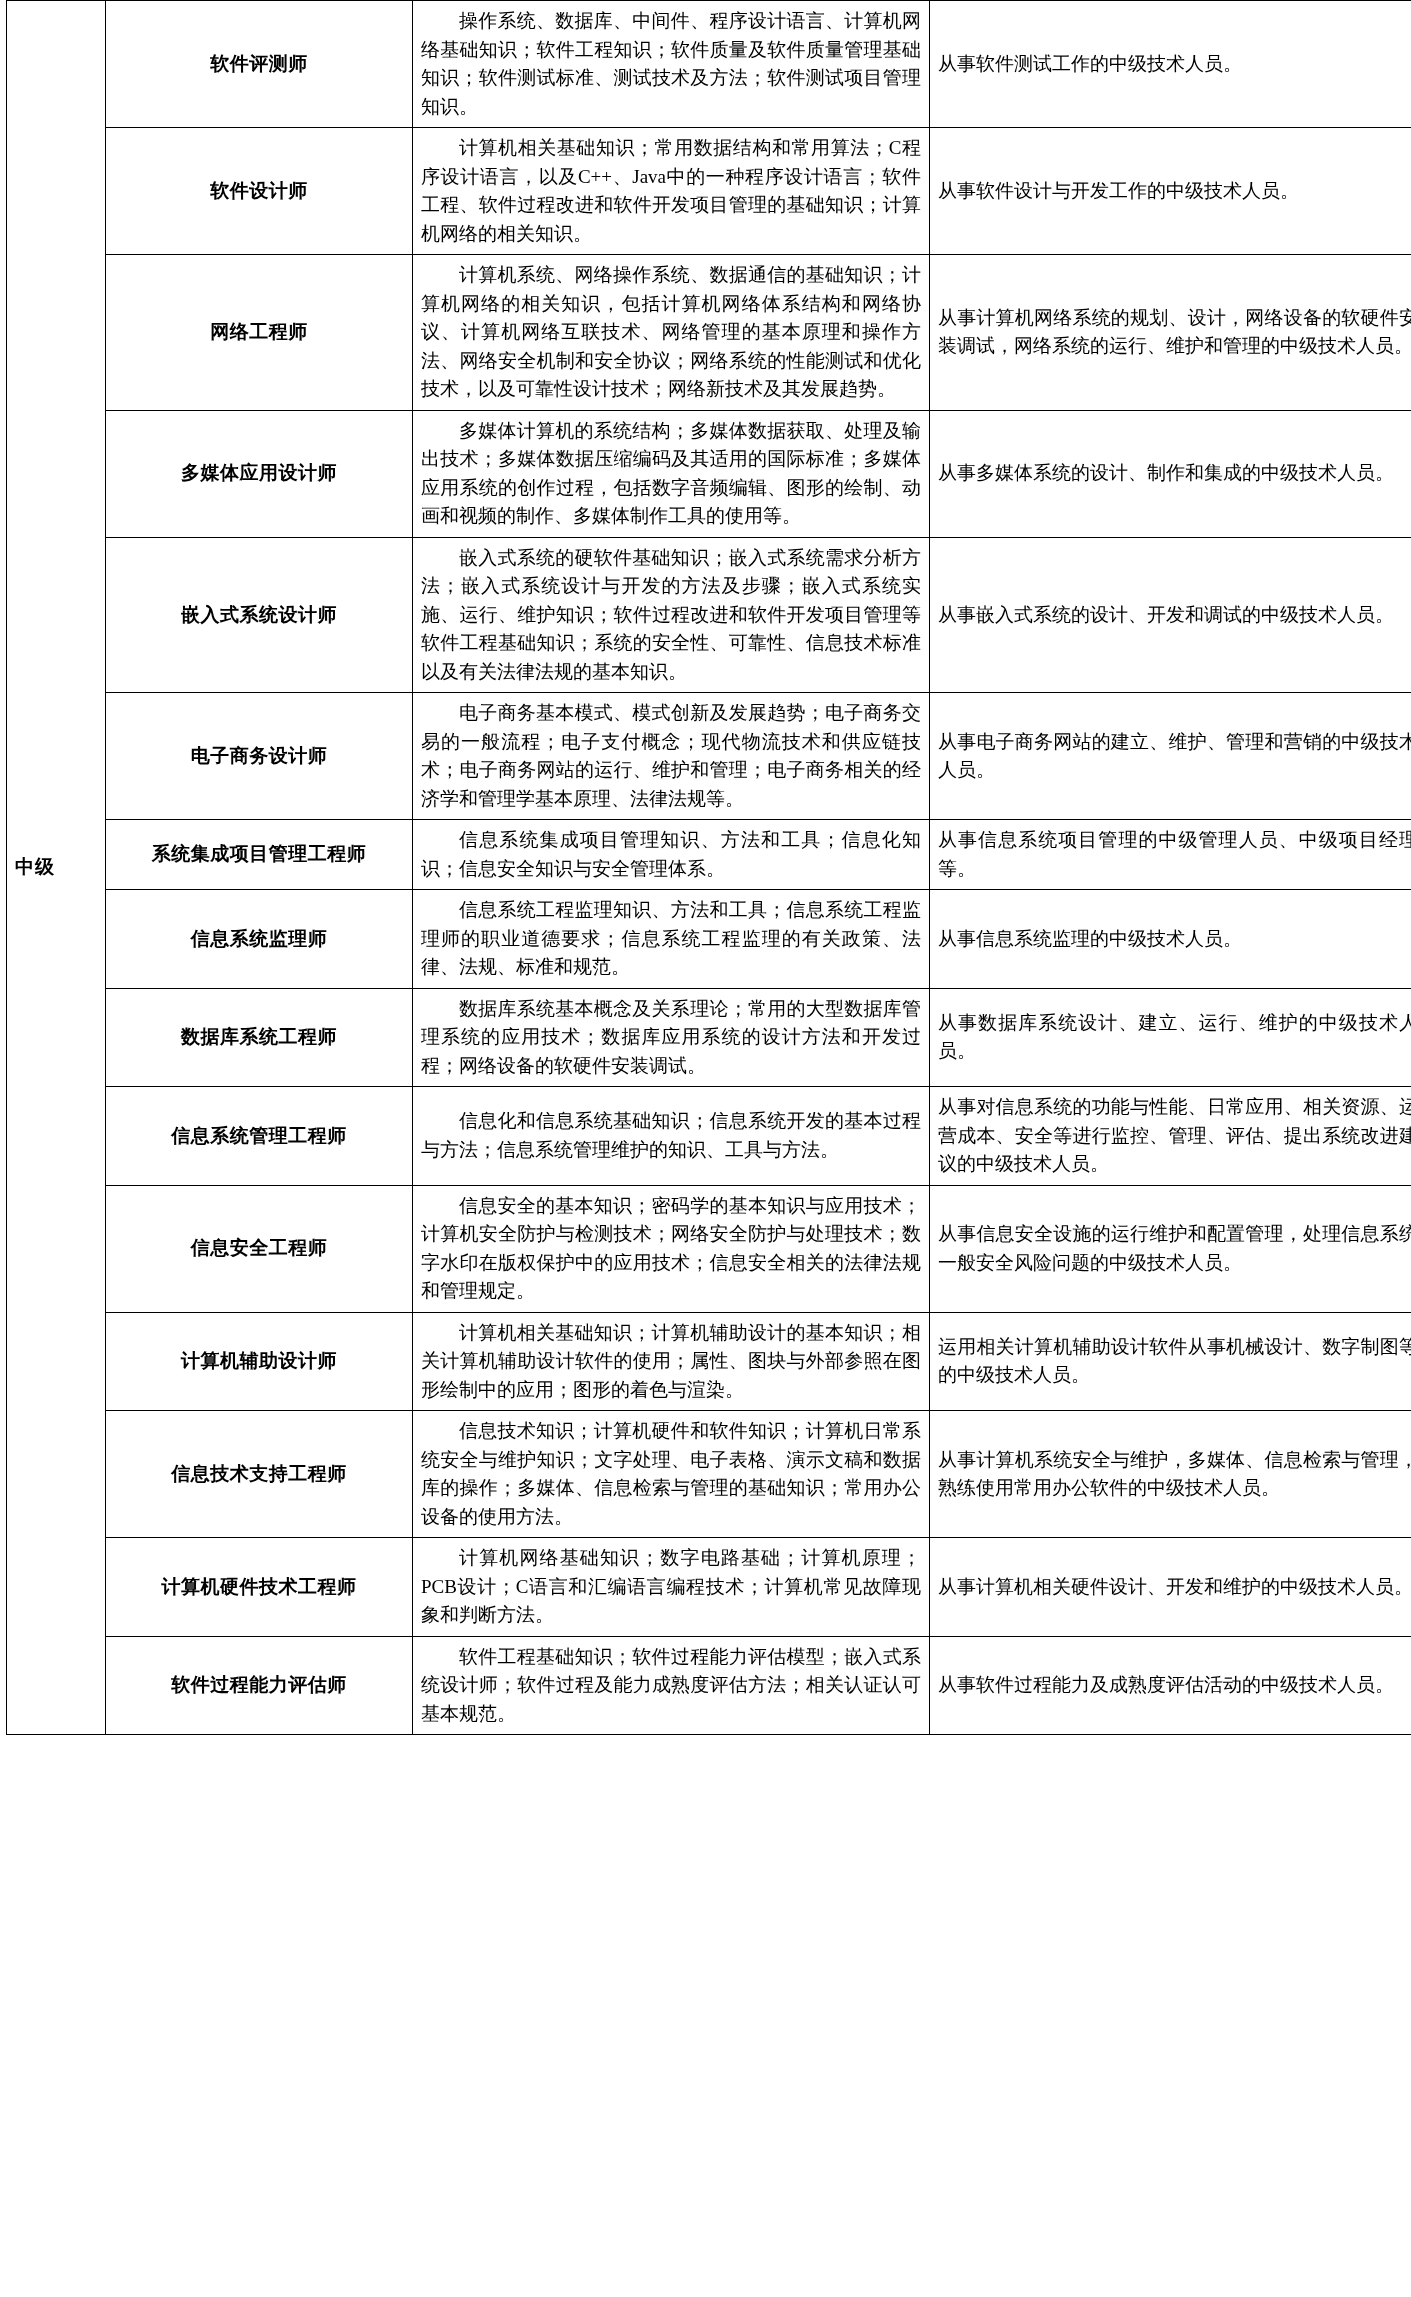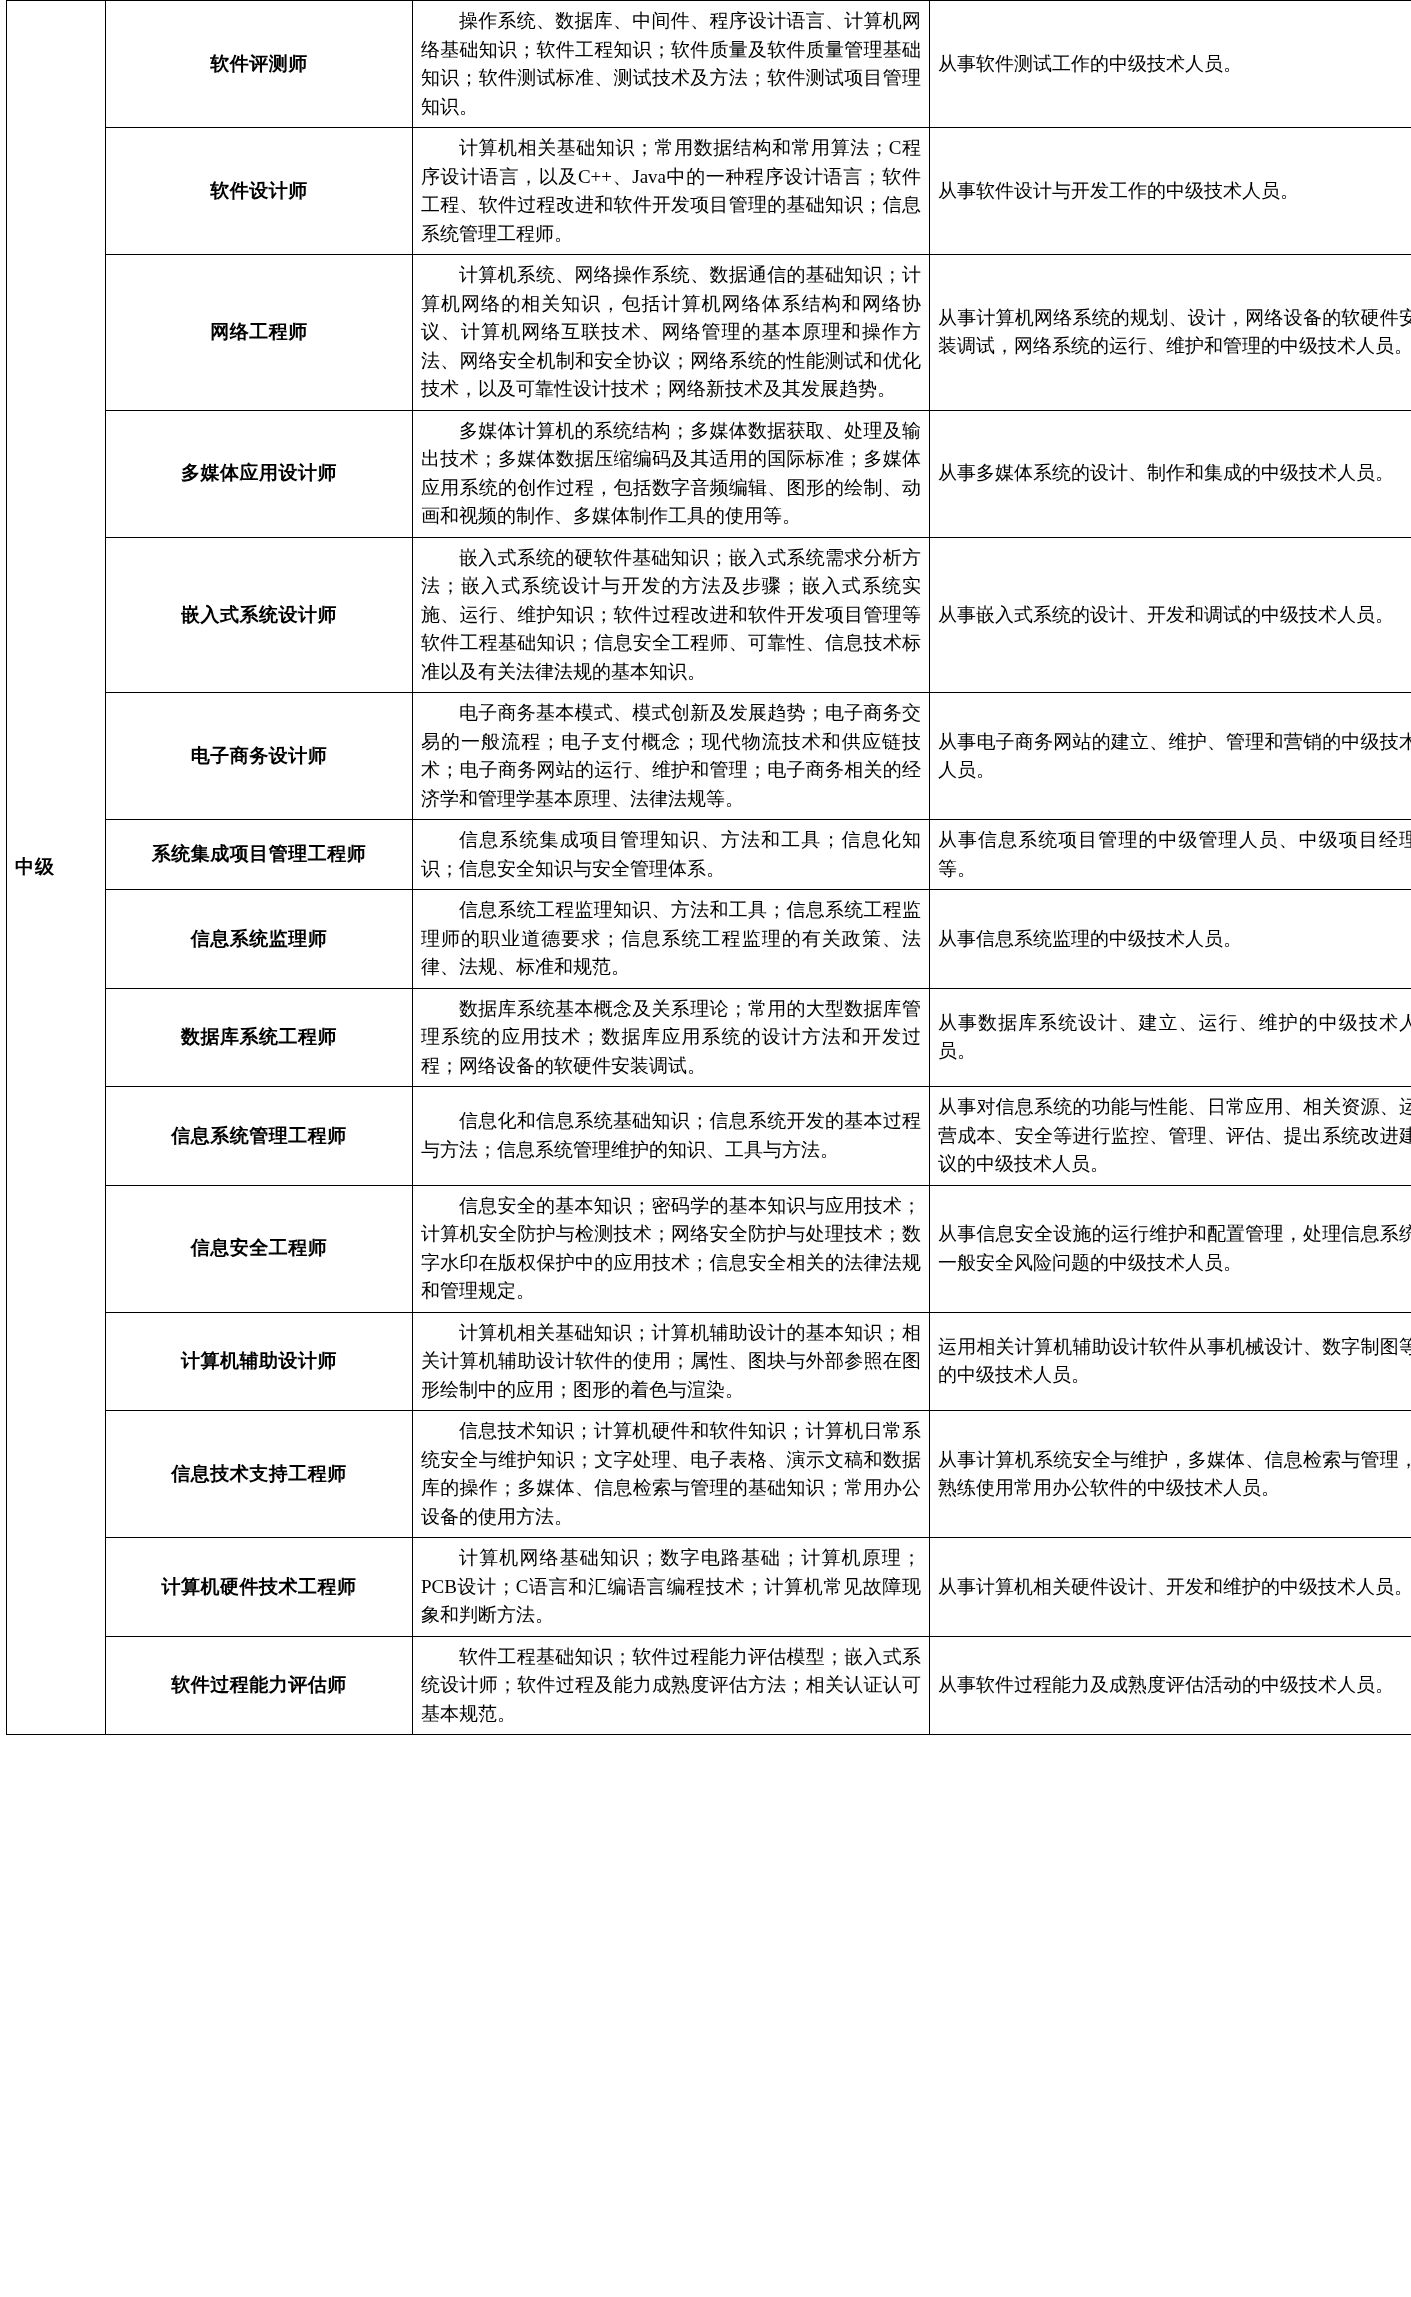--- a/index.html
+++ b/index.html
@@ -76,36 +76,36 @@
   <table class="qual-table">
     <tbody>
       <tr>
         <td class="level-cell" rowspan="15">中级</td>
         <td class="name-cell">软件评测师</td>
         <td class="knowledge-cell">操作系统、数据库、中间件、程序设计语言、计算机网络基础知识；软件工程知识；软件质量及软件质量管理基础知识；软件测试标准、测试技术及方法；软件测试项目管理知识。</td>
         <td class="scope-cell">从事软件测试工作的中级技术人员。</td>
       </tr>
       <tr>
         <td class="name-cell">软件设计师</td>
-        <td class="knowledge-cell">计算机相关基础知识；常用数据结构和常用算法；C程序设计语言，以及C++、Java中的一种程序设计语言；软件工程、软件过程改进和软件开发项目管理的基础知识；信息系统管理工程师。</td>
+        <td class="knowledge-cell">计算机相关基础知识；常用数据结构和常用算法；C程序设计语言，以及C++、Java中的一种程序设计语言；软件工程、软件过程改进和软件开发项目管理的基础知识；计算机网络的相关知识。</td>
         <td class="scope-cell">从事软件设计与开发工作的中级技术人员。</td>
       </tr>
       <tr>
         <td class="name-cell">网络工程师</td>
         <td class="knowledge-cell">计算机系统、网络操作系统、数据通信的基础知识；计算机网络的相关知识，包括计算机网络体系结构和网络协议、计算机网络互联技术、网络管理的基本原理和操作方法、网络安全机制和安全协议；网络系统的性能测试和优化技术，以及可靠性设计技术；网络新技术及其发展趋势。</td>
         <td class="scope-cell">从事计算机网络系统的规划、设计，网络设备的软硬件安装调试，网络系统的运行、维护和管理的中级技术人员。</td>
       </tr>
       <tr>
         <td class="name-cell">多媒体应用设计师</td>
         <td class="knowledge-cell">多媒体计算机的系统结构；多媒体数据获取、处理及输出技术；多媒体数据压缩编码及其适用的国际标准；多媒体应用系统的创作过程，包括数字音频编辑、图形的绘制、动画和视频的制作、多媒体制作工具的使用等。</td>
         <td class="scope-cell">从事多媒体系统的设计、制作和集成的中级技术人员。</td>
       </tr>
       <tr>
         <td class="name-cell">嵌入式系统设计师</td>
-        <td class="knowledge-cell">嵌入式系统的硬软件基础知识；嵌入式系统需求分析方法；嵌入式系统设计与开发的方法及步骤；嵌入式系统实施、运行、维护知识；软件过程改进和软件开发项目管理等软件工程基础知识；信息安全工程师、可靠性、信息技术标准以及有关法律法规的基本知识。</td>
+        <td class="knowledge-cell">嵌入式系统的硬软件基础知识；嵌入式系统需求分析方法；嵌入式系统设计与开发的方法及步骤；嵌入式系统实施、运行、维护知识；软件过程改进和软件开发项目管理等软件工程基础知识；系统的安全性、可靠性、信息技术标准以及有关法律法规的基本知识。</td>
         <td class="scope-cell">从事嵌入式系统的设计、开发和调试的中级技术人员。</td>
       </tr>
       <tr>
         <td class="name-cell">电子商务设计师</td>
         <td class="knowledge-cell">电子商务基本模式、模式创新及发展趋势；电子商务交易的一般流程；电子支付概念；现代物流技术和供应链技术；电子商务网站的运行、维护和管理；电子商务相关的经济学和管理学基本原理、法律法规等。</td>
         <td class="scope-cell">从事电子商务网站的建立、维护、管理和营销的中级技术人员。</td>
       </tr>
       <tr>
         <td class="name-cell">系统集成项目管理工程师</td>
         <td class="knowledge-cell">信息系统集成项目管理知识、方法和工具；信息化知识；信息安全知识与安全管理体系。</td>

